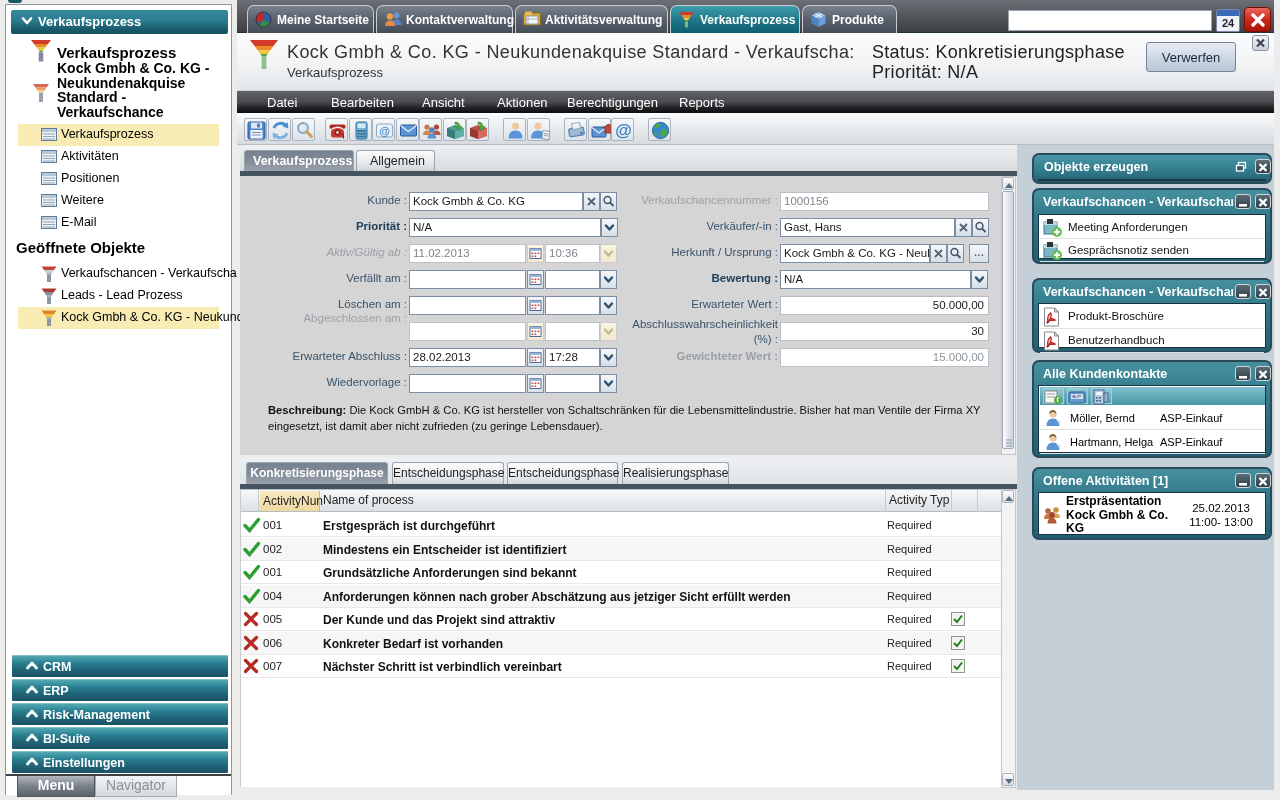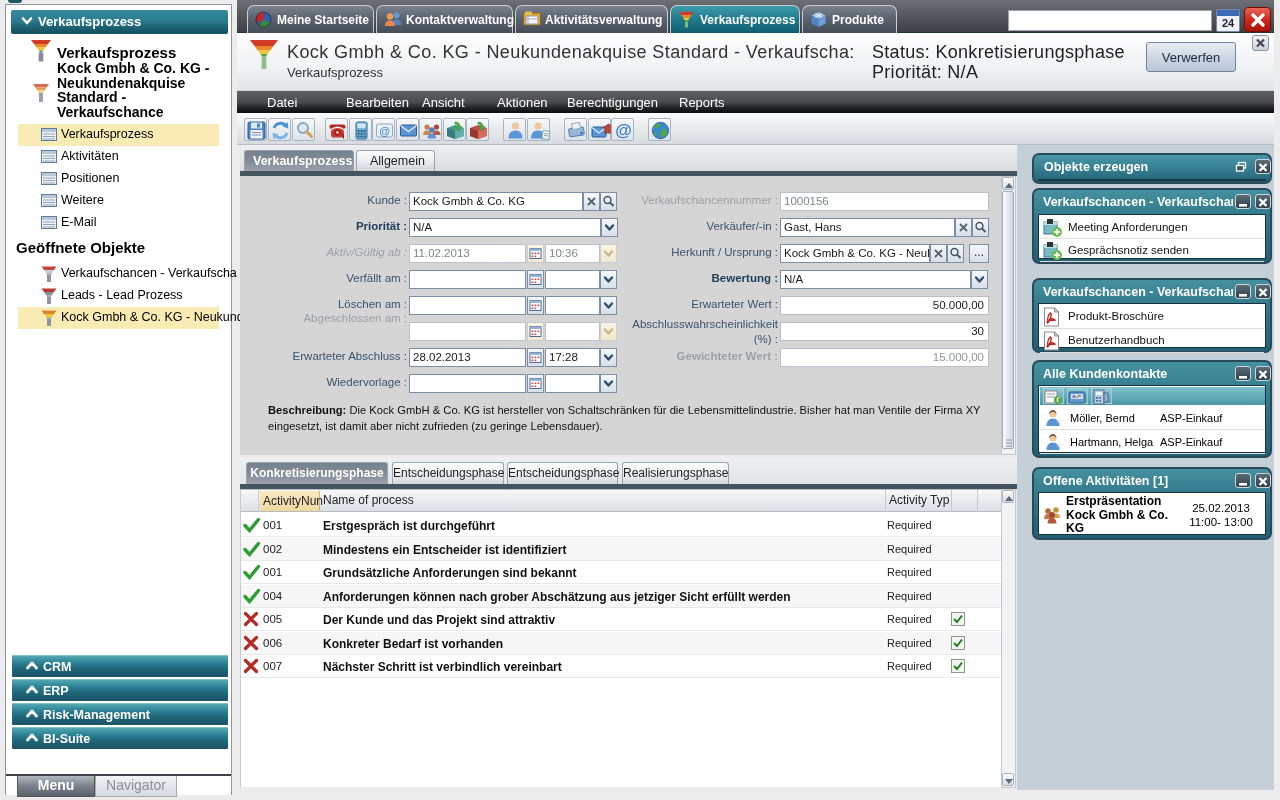--- a/index.html
+++ b/index.html
@@ -224,20 +224,26 @@
         <path d="M2.5 9 L7 4 L11.5 9" stroke="#fff" stroke-width="2.8" fill="none" stroke-linecap="round" stroke-linejoin="round"></path>
       </svg>
    <span class="txt">Risk-Management</span>
     </div>
 <div class="acc" style="top:722px;">
    <svg class="chev" width="14" height="14" viewBox="0 0 14 14">
         <path d="M2.5 9 L7 4 L11.5 9" stroke="#fff" stroke-width="2.8" fill="none" stroke-linecap="round" stroke-linejoin="round"></path>
       </svg>
    <span class="txt">BI-Suite</span>
     </div>
+<div class="acc" style="top:746px;">
+   <svg class="chev" width="14" height="14" viewBox="0 0 14 14">
+        <path d="M2.5 9 L7 4 L11.5 9" stroke="#fff" stroke-width="2.8" fill="none" stroke-linecap="round" stroke-linejoin="round"></path>
+      </svg>
+   <span class="txt">Einstellungen</span>
+    </div>
 
  <div class="abs" style="left:0px;top:769px;width:225px;height:21px;background:#fff;"></div>
  <div class="abs" style="left:0px;top:769px;width:225px;height:2px;background:#3c4247;"></div>
  <div class="abs" style="left:11px;top:771px;width:78px;height:21px;background:linear-gradient(180deg,#b2b8bf 0%,#79818b 50%,#5a626c 100%);border:1px solid #555;border-top:none;color:#fff;font-weight:bold;font-size:14px;text-align:center;line-height:19px;">Menu</div>
  <div class="abs" style="left:89px;top:771px;width:82px;height:21px;background:linear-gradient(180deg,#f2f4f6 0%,#d4d9dd 100%);border:1px solid #aaa;border-top:none;color:#8a9096;font-size:14px;text-align:center;line-height:19px;">Navigator</div>
 </div>
 
 <div id="topbar"></div>
 <div class="ttab" style="left:247px;width:127px;">
     <svg class="ic" width="17" height="17" viewBox="0 0 17 17">
@@ -312,21 +318,21 @@
 <div class="abs" style="left:872px;top:62px;font-size:18px;letter-spacing:0.3px;color:#222;">Priorität: N/A</div>
 <div class="abs" style="left:1146px;top:42px;width:90px;height:30px;border:1px solid #76849a;border-radius:3px;background:linear-gradient(180deg,#e8edf3 0%,#ccd6e2 55%,#b9c6d5 100%);font-size:13px;color:#1a2a3a;text-align:center;line-height:29px;">Verwerfen</div>
 <div class="abs" style="left:1252px;top:35px;width:17px;height:16px;border:1px solid #8a94a0;border-radius:3px;background:linear-gradient(180deg,#f2f5f8,#c9d2da);">
   <svg width="15" height="14" viewBox="0 0 15 14">
       <path d="M4 3.5 L11 10.5 M11 3.5 L4 10.5" stroke="#445" stroke-width="2.2"></path>
     </svg>
 </div>
 
 <div id="menubar"></div>
 <span class="mi" style="left:267px;">Datei</span>
-<span class="mi" style="left:346px;">Bearbeiten</span>
+<span class="mi" style="left:331px;">Bearbeiten</span>
 <span class="mi" style="left:422px;">Ansicht</span>
 <span class="mi" style="left:497px;">Aktionen</span>
 <span class="mi" style="left:567px;">Berechtigungen</span>
 <span class="mi" style="left:679px;">Reports</span>
 
 <div id="toolbar"></div>
 
 <div class="tbtn" style="left:244px;">
     <svg width="21" height="21" viewBox="0 0 21 21">
       <rect x="2" y="2" width="17" height="17" rx="1.5" fill="#4d84c8" stroke="#2a5a96"></rect>

